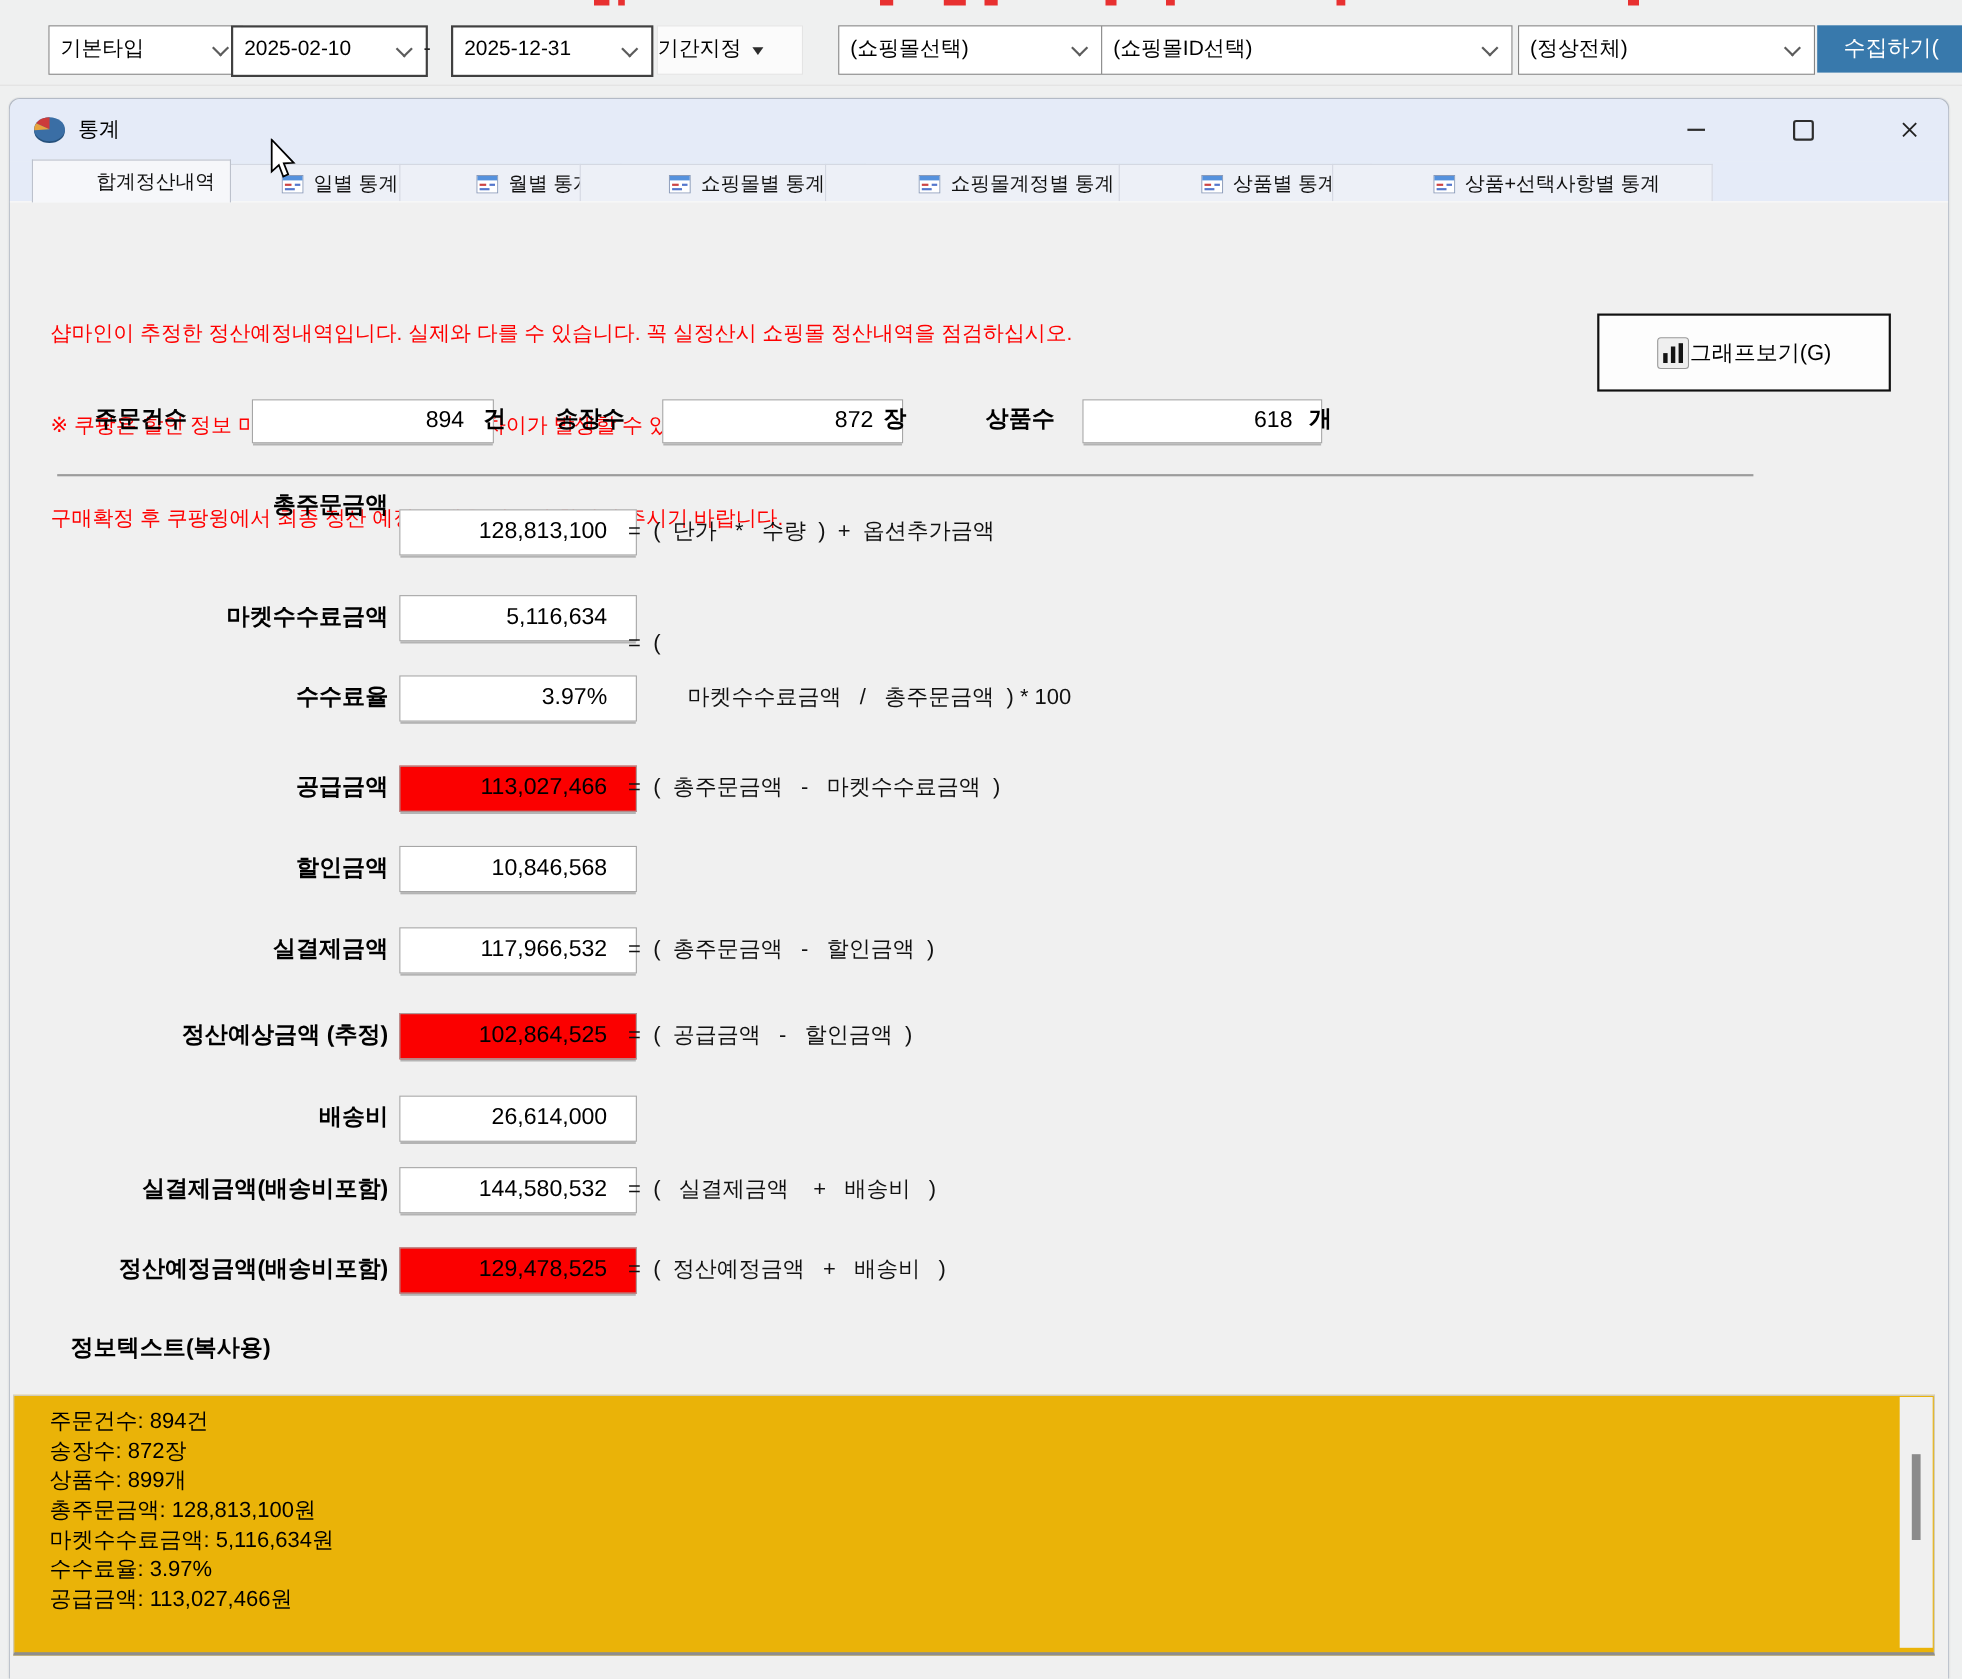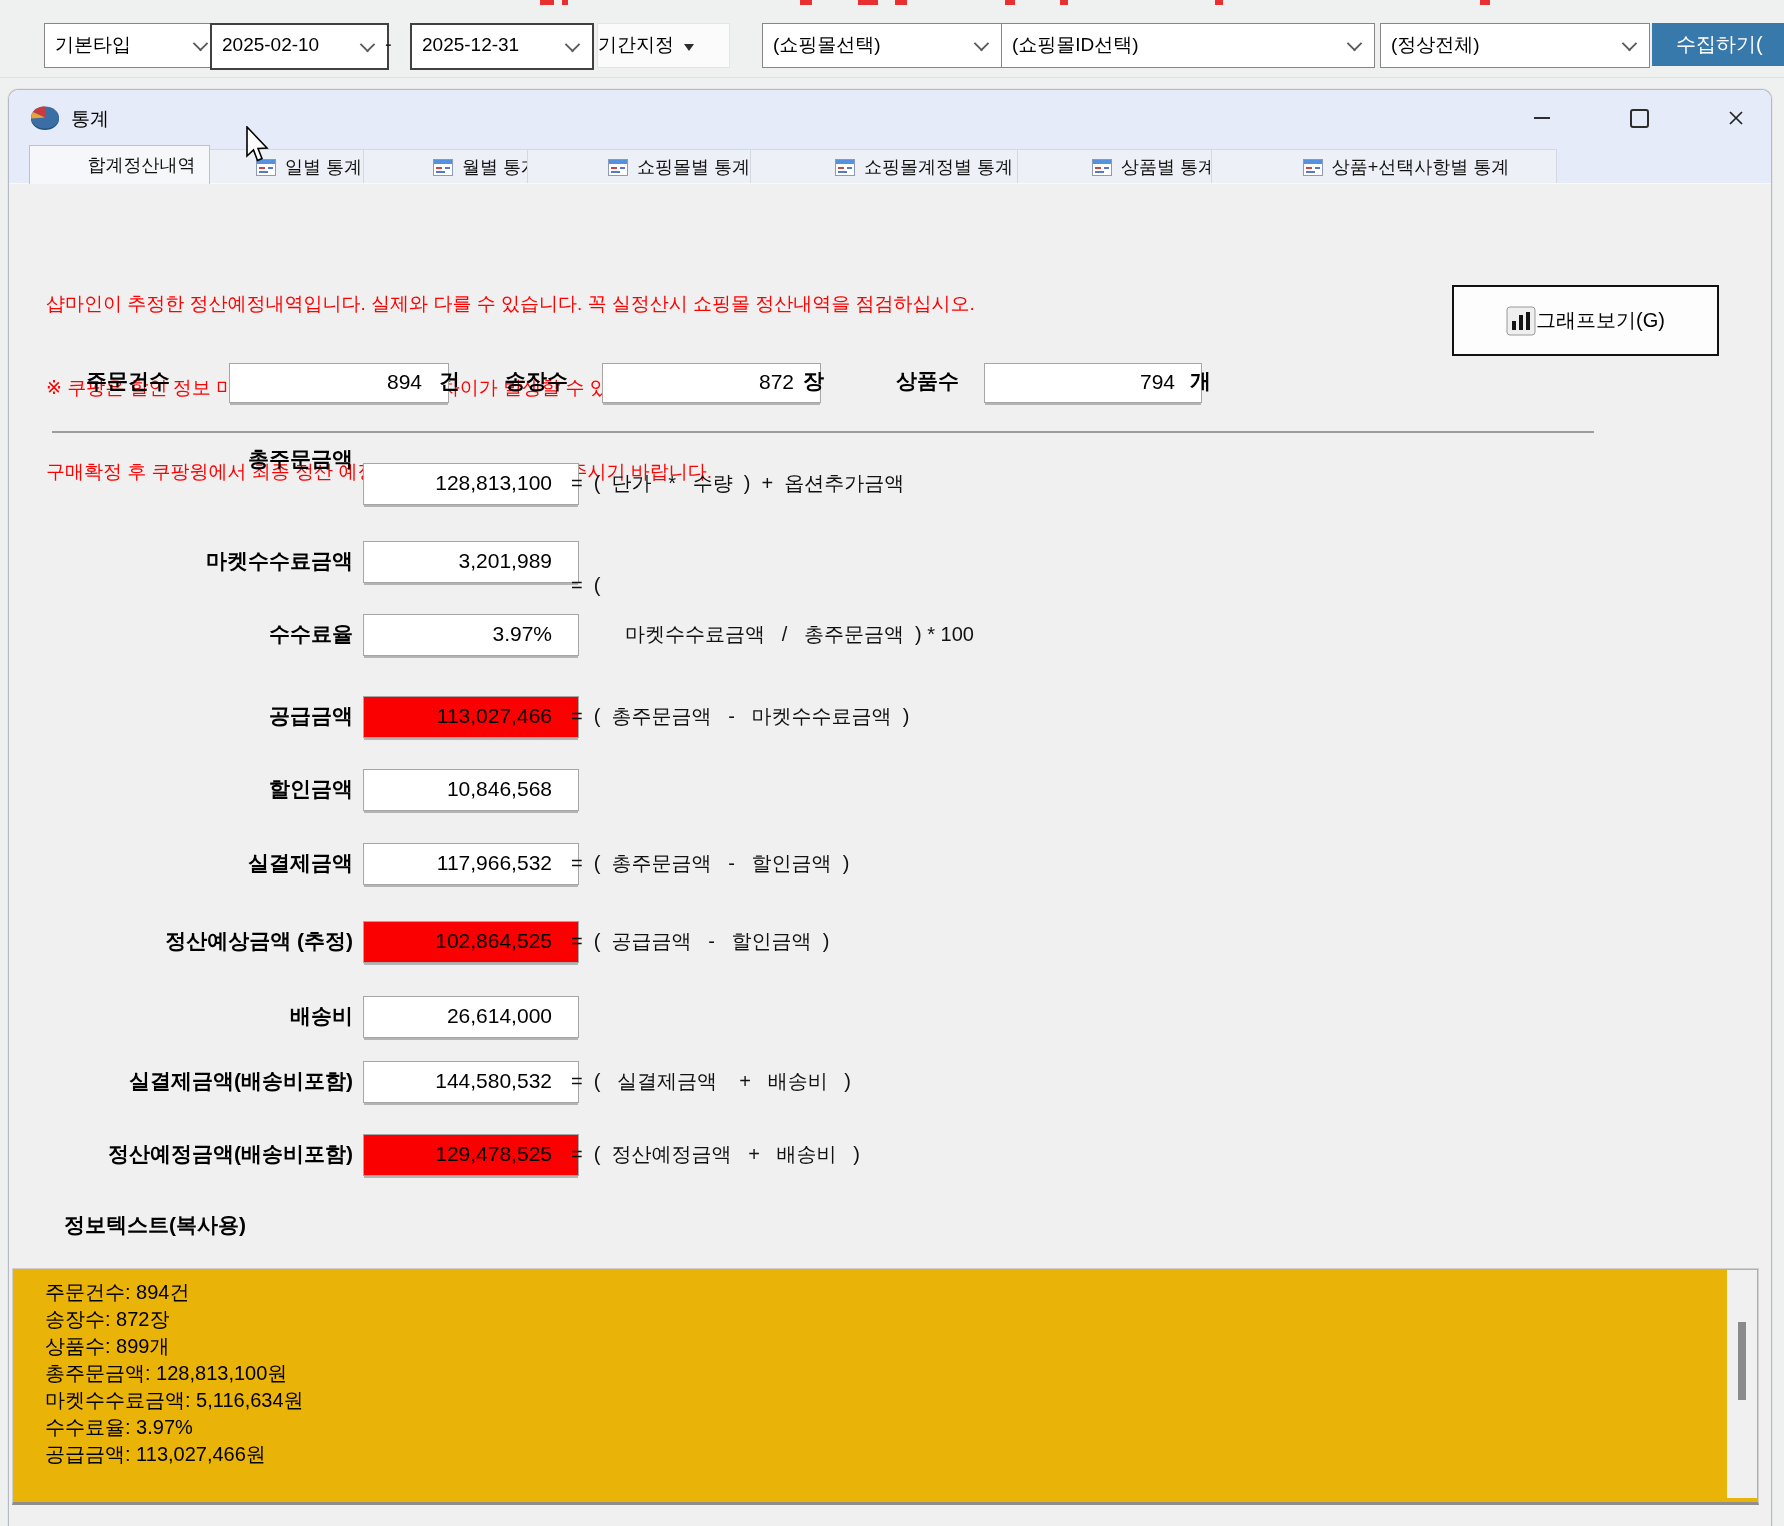--- a/index.html
+++ b/index.html
@@ -224,35 +224,35 @@
     </button>
 
     <div>
       <span class="clabel" style="left:77px;top:273px;line-height:36px;">주문건수</span>
       <span class="cfield" style="left:220px;top:273px;width:192px;">894</span>
       <span class="cunit" style="left:430px;top:273px;line-height:36px;">건</span>
       <span class="clabel" style="left:496px;top:273px;line-height:36px;">송장수</span>
       <span class="cfield" style="left:593px;top:273px;width:191px;">872</span>
       <span class="cunit" style="left:794px;top:273px;line-height:36px;">장</span>
       <span class="clabel" style="left:887px;top:273px;line-height:36px;">상품수</span>
-      <span class="cfield" style="left:975px;top:273px;width:190px;">794</span>
+      <span class="cfield" style="left:975px;top:273px;width:190px;">618</span>
       <span class="cunit" style="left:1181px;top:273px;line-height:36px;">개</span>
     </div>
 
     <div class="divider"></div>
 
     <div id="rows">
         <div class="frow" style="top: 373px;">
           <span class="flabel raised">총주문금액</span>
           <span class="ffield">128,813,100</span>
           <span class="fformula">=  (  단가   *   수량  )  +  옵션추가금액</span>
         </div>
         <div class="frow" style="top: 451px;">
           <span class="flabel">마켓수수료금액</span>
-          <span class="ffield">3,201,989</span>
+          <span class="ffield">5,116,634</span>
           <span class="fformula drop">=  (</span>
         </div>
         <div class="frow" style="top: 524px;">
           <span class="flabel">수수료율</span>
           <span class="ffield">3.97%</span>
           <span class="fformula shift">마켓수수료금액   /   총주문금액  ) * 100</span>
         </div>
         <div class="frow" style="top: 606px;">
           <span class="flabel">공급금액</span>
           <span class="ffield red">113,027,466</span>

